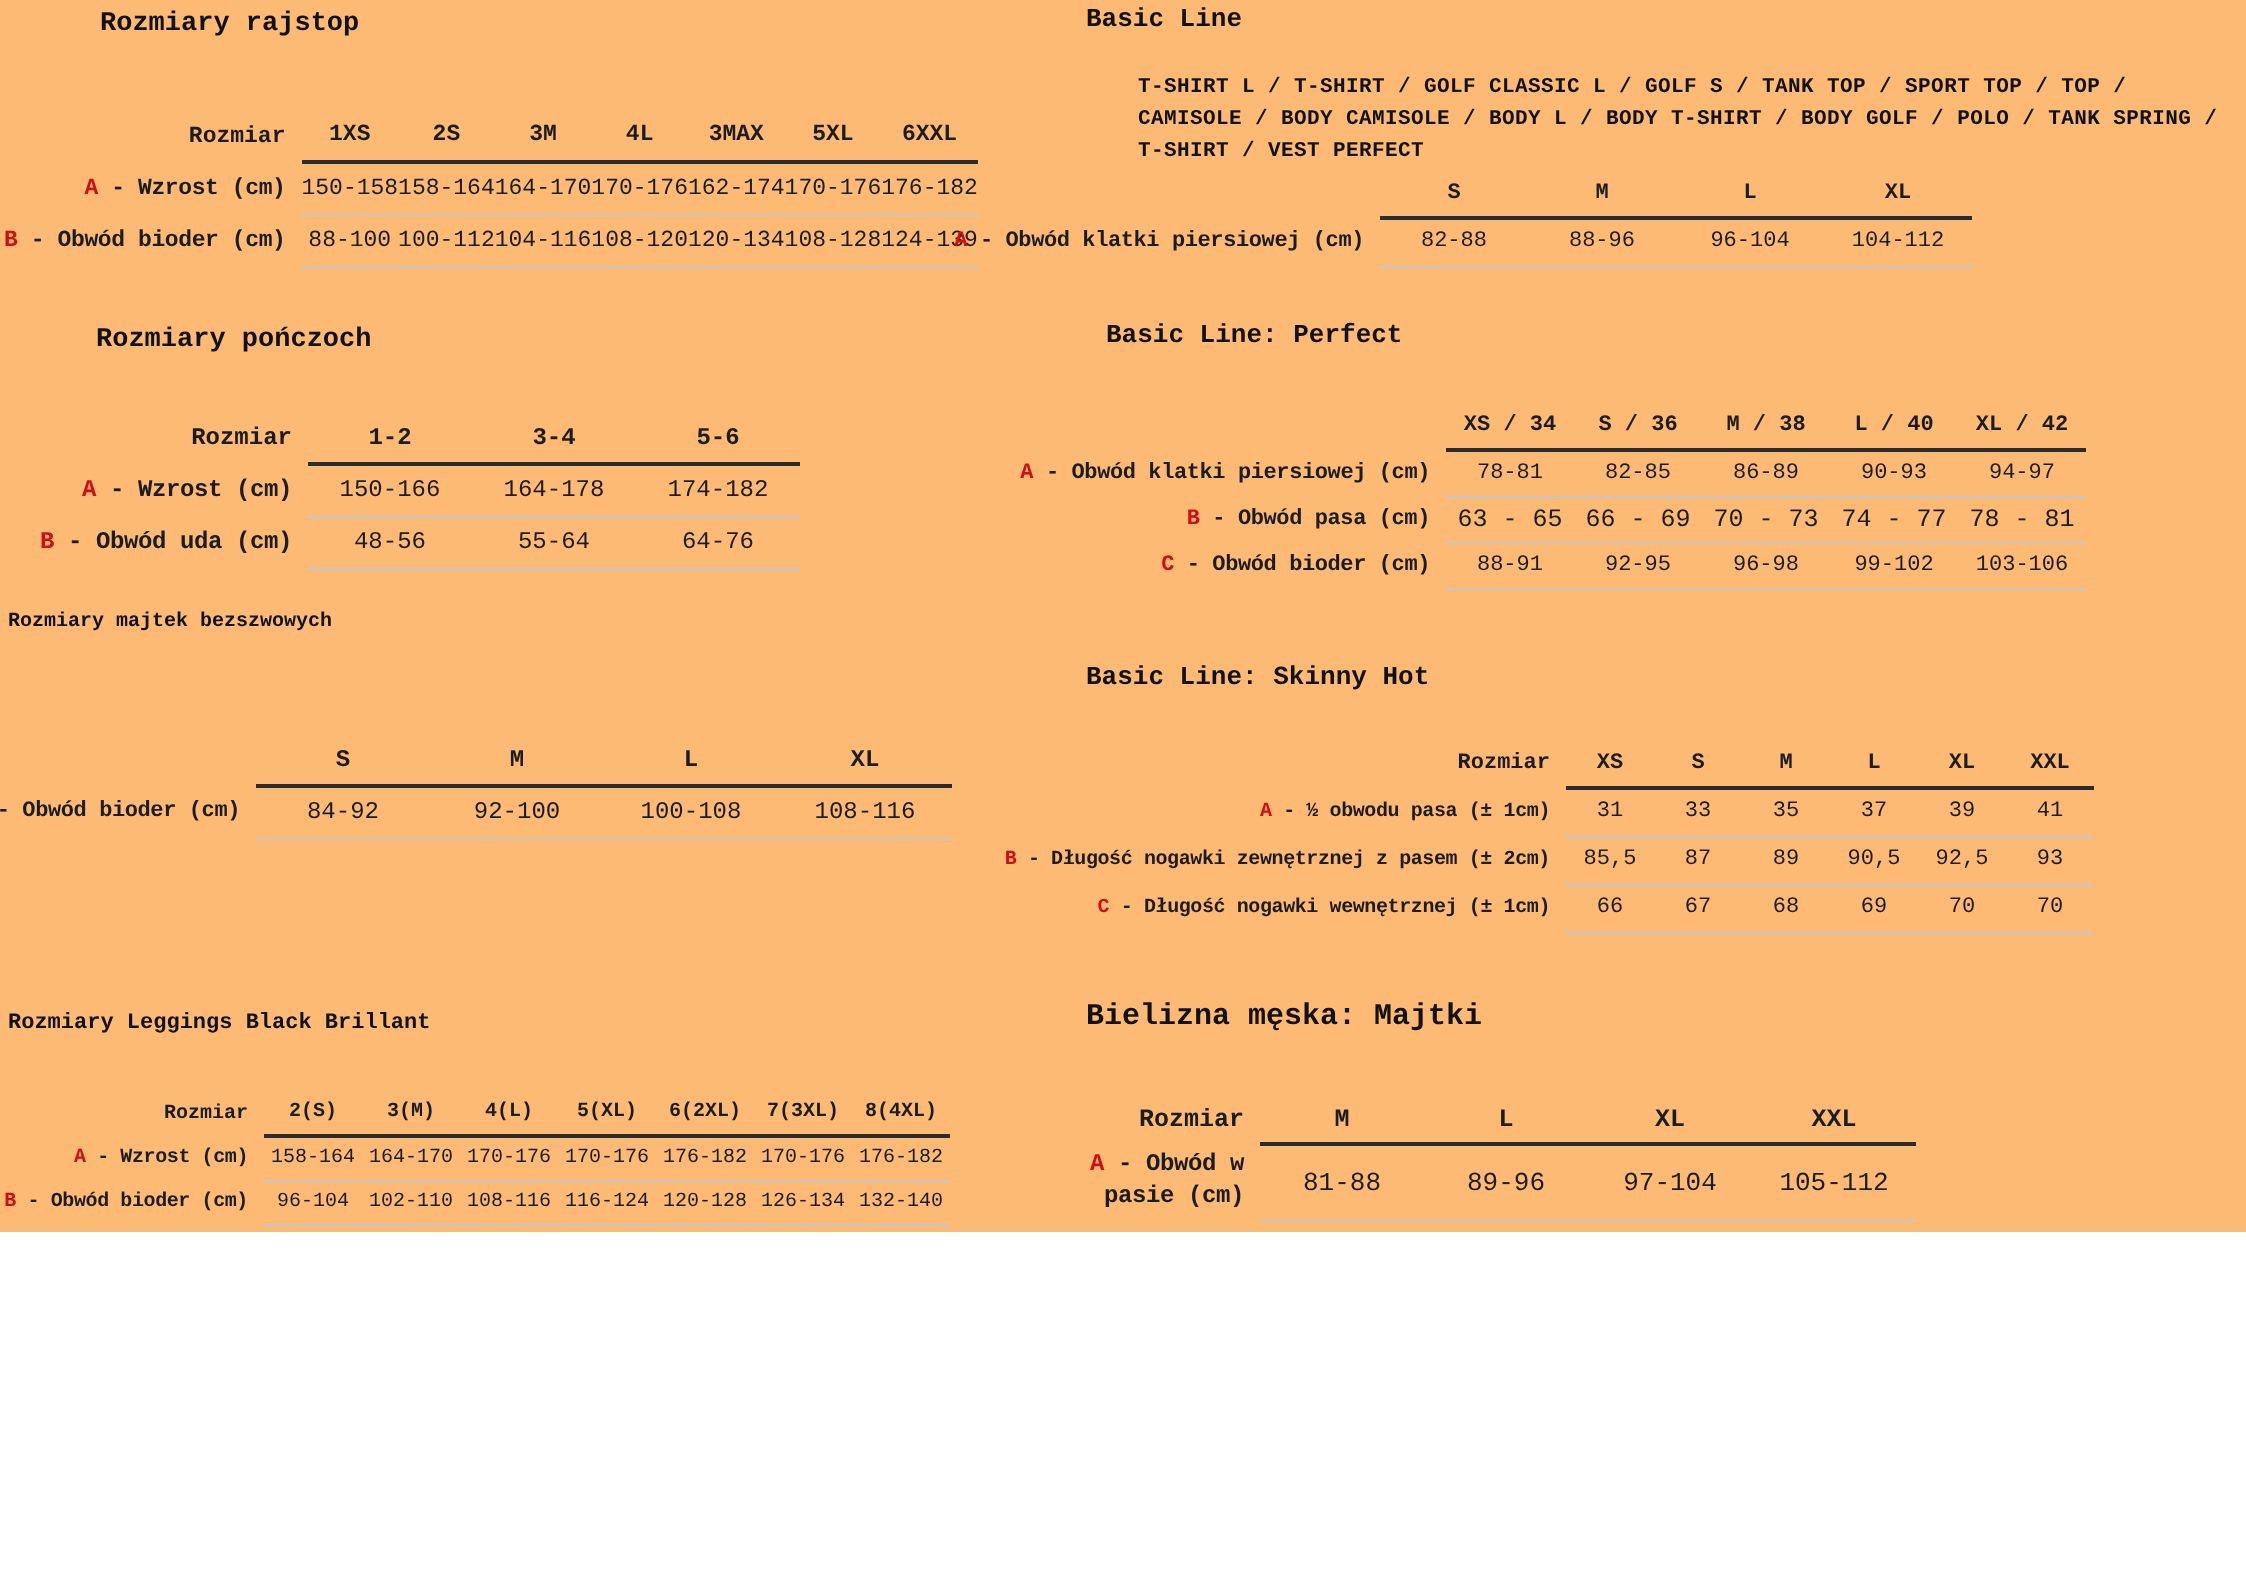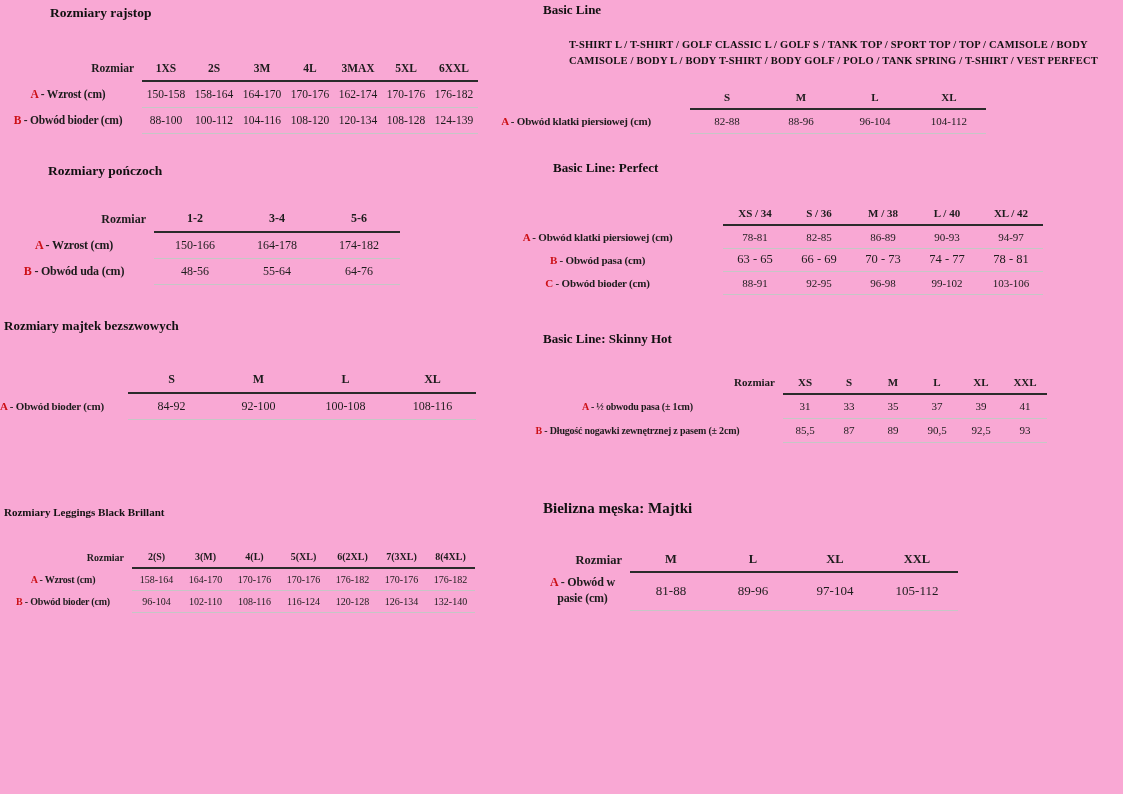--- a/index.html
+++ b/index.html
@@ -1,20 +1,20 @@
 <!DOCTYPE html>
 <html><head>
 <meta charset="utf-8">
 <style>
   html,body{margin:0;padding:0;background:#ffffff;}
   .page{
     position:relative;
-    width:1123px;height:794px;
-    background:#f9a8d4;
-    font-family:Liberation Serif, serif;
+    width:1123px;height:616px;
+    background:#fdba74;
+    font-family:Liberation Mono, monospace;
     color:#1c1c1c;
     overflow:hidden;
   }
   .sec-title{
     position:absolute;
     margin:0;
     font-weight:bold;
     color:#111;
     white-space:nowrap;
   }
@@ -48,21 +48,21 @@
     border-bottom:none;
     text-align:right;
     padding-right:8px;
   }
   table.sizes tbody td{
     text-align:center;
     border-bottom:1px solid #c6c6c6;
   }
   table.sizes tbody td.rowlabel{
     border-bottom:none;
-    text-align:center;
+    text-align:right;
     font-weight:bold;
     padding-right:8px;
     letter-spacing:-0.2px;
   }
   .ltr{color:#cc1016;font-weight:bold;}
 
   
   .t1{left:2px;top:55px;font-size:11.5px;}
   .t1 tr{height:26px;}
   .t1 .corner,.t1 .rowlabel{width:140px;}
@@ -106,21 +106,21 @@
   .t8 thead tr{height:24px;}
   .t8 tbody tr{height:38px;margin-top:27px;}
   .t8 .corner,.t8 .rowlabel{width:87px;}
   .t8 thead th:not(.corner){width:82px;}
   .t8 .rowlabel{white-space:normal;line-height:1.3;font-size:12px;}
   .t8 tbody td{font-size:13px;}
 
   
   .st1{left:50px;top:5px;font-size:13.5px;}
   .st2{left:48px;top:163px;font-size:13.5px;}
-  .st3{left:4px;top:318px;font-size:13px;}
+  .st3{left:4px;top:306px;font-size:10px;}
   .st4{left:4px;top:506px;font-size:11px;}
   .st5{left:543px;top:2px;font-size:13px;}
   .st6{left:553px;top:160px;font-size:13px;}
   .st7{left:543px;top:331px;font-size:13px;}
   .st8{left:543px;top:500px;font-size:15px;text-align:right;}
   .sub5{left:565px;top:33px;width:552px;}
 
   .footer-note{
     position:absolute;
     left:0;top:680px;width:100%;
@@ -348,20 +348,29 @@
         </tr>
         <tr>
           <td class="rowlabel"><span class="ltr">B</span> - Długość nogawki zewnętrznej z pasem (± 2cm)</td>
           <td>85,5</td>
           <td>87</td>
           <td>89</td>
           <td>90,5</td>
           <td>92,5</td>
           <td>93</td>
         </tr>
+        <tr>
+          <td class="rowlabel"><span class="ltr">C</span> - Długość nogawki wewnętrznej (± 1cm)</td>
+          <td>66</td>
+          <td>67</td>
+          <td>68</td>
+          <td>69</td>
+          <td>70</td>
+          <td>70</td>
+        </tr>
       </tbody>
     </table>
 
   <h2 class="sec-title st8">Bielizna męska: Majtki</h2>
   <table class="sizes t8">
       <thead>
         <tr>
           <th class="corner">Rozmiar</th>
           <th>M</th>
           <th>L</th>

